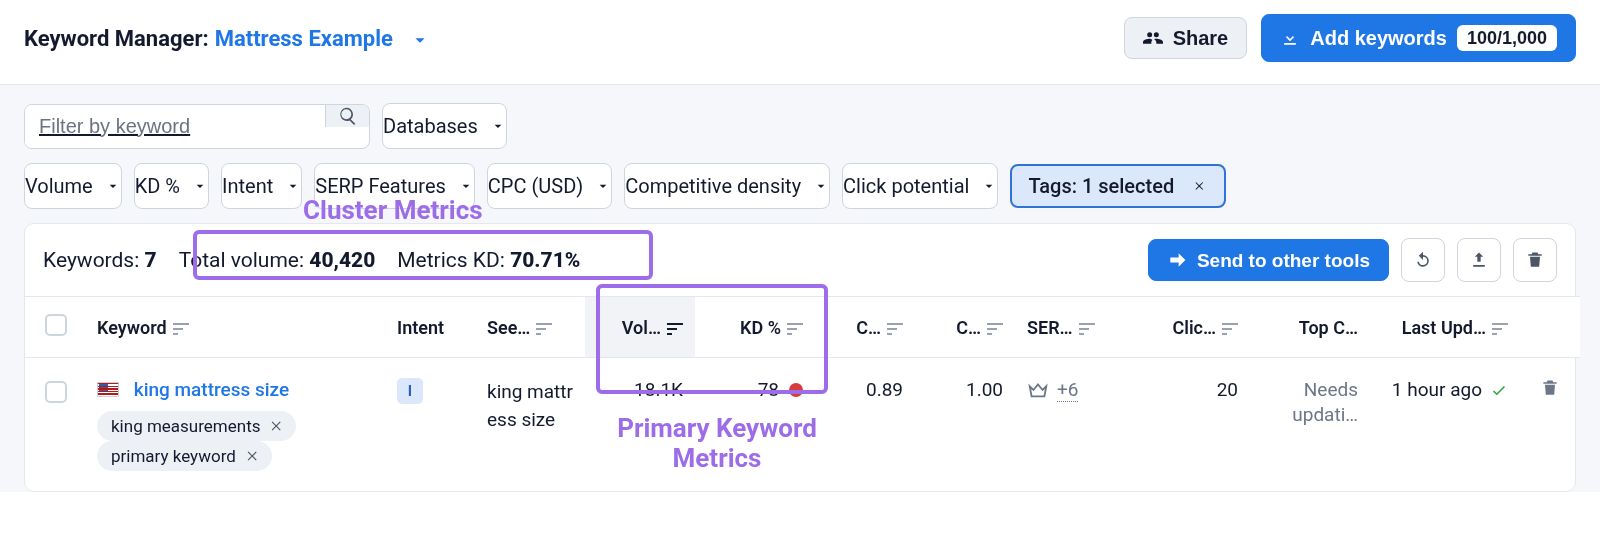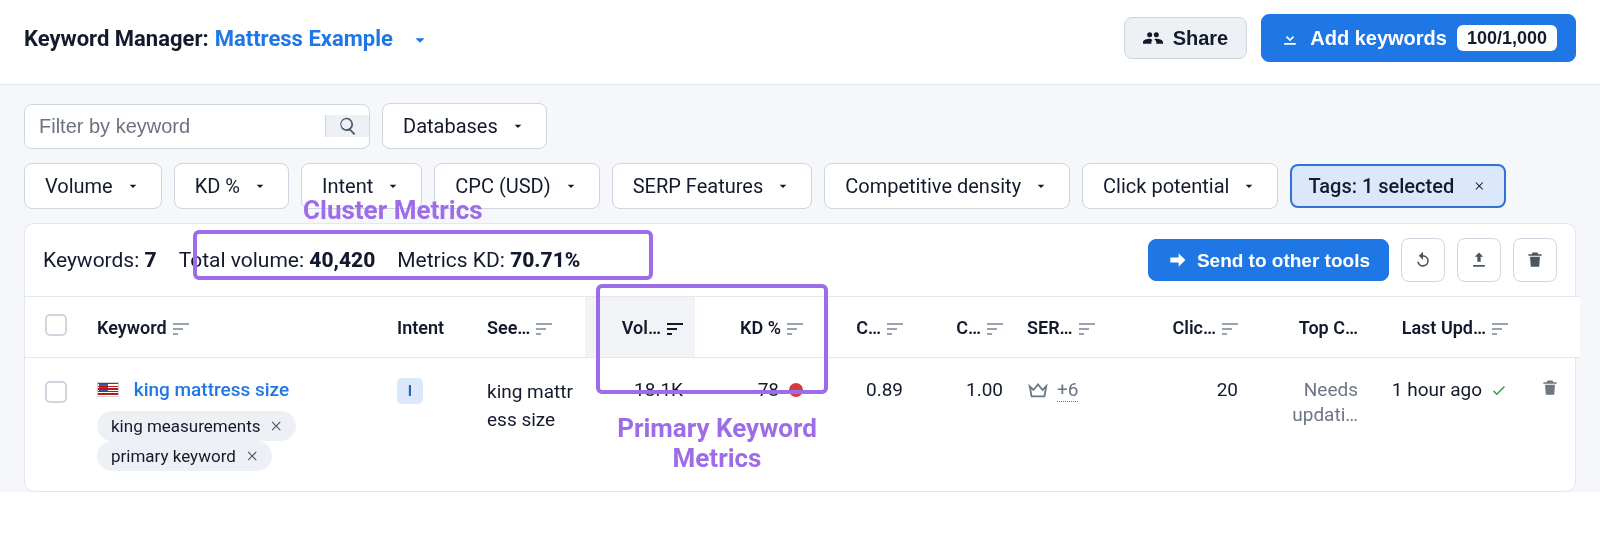--- a/index.html
+++ b/index.html
@@ -45,34 +45,34 @@
   }
   .btn.ghost{background:var(--chip-bg);}
   .btn.primary{background:var(--blue);border-color:var(--blue);color:#fff;}
   .btn.primary .pill{background:#fff;color:var(--text);font-weight:700;border-radius:6px;padding:4px 10px;font-size:18px;}
   .btn svg{width:20px;height:20px;}
 
   
   .content{padding:18px 24px 0 24px;background:var(--bg);}
   .filters-row{display:flex;align-items:center;gap:12px;flex-wrap:wrap;margin-bottom:14px;}
   .searchgrp{
-    display:flex;align-items:center;border:1px solid var(--border);border-radius:8px;overflow:hidden;background:#fff;
+    display:flex;align-items:flex-start;border:1px solid var(--border);border-radius:8px;overflow:hidden;background:#fff;text-decoration:underline;
   }
   .searchgrp input{
     border:none;outline:none;padding:10px 14px;font-size:20px;min-width:300px;color:var(--text);
   }
   .searchgrp input::placeholder{color:var(--muted);}
   .searchgrp .sbtn{
     border:none;border-left:1px solid var(--border);background:var(--chip-bg);
     width:44px;display:flex;align-items:center;justify-content:center;cursor:pointer;
   }
   .sel{
     display:inline-flex;align-items:center;gap:12px;
     border:1px solid var(--border);background:#fff;border-radius:8px;
-    padding:10px 20px;font-size:20px;cursor:pointer;color:var(--text);
+    padding:10px 0;font-size:20px;cursor:pointer;color:var(--text);
   }
   .sel svg,.tag-sel svg{width:16px;height:16px;}
   .tag-sel{
     display:inline-flex;align-items:center;gap:14px;
     border:2px solid var(--tag-active-border);background:var(--tag-active-bg);border-radius:8px;
     padding:8px 12px 8px 16px;font-size:20px;cursor:pointer;color:var(--text);font-weight:500;
   }
   .tag-sel .xbtn{
     border:none;background:transparent;width:24px;height:24px;display:flex;align-items:center;justify-content:center;cursor:pointer;
   }
@@ -207,27 +207,27 @@
           <path fill="currentColor" d="M7 10l5 5 5-5z"></path>
         </svg>
       </div>
     <div class="sel">
         <span>Intent</span>
         <svg viewBox="0 0 24 24">
           <path fill="currentColor" d="M7 10l5 5 5-5z"></path>
         </svg>
       </div>
     <div class="sel">
+        <span>SERP Features</span>
+        <svg viewBox="0 0 24 24">
+          <path fill="currentColor" d="M7 10l5 5 5-5z"></path>
+        </svg>
+      </div>
+    <div class="sel">
         <span>CPC (USD)</span>
-        <svg viewBox="0 0 24 24">
-          <path fill="currentColor" d="M7 10l5 5 5-5z"></path>
-        </svg>
-      </div>
-    <div class="sel">
-        <span>SERP Features</span>
         <svg viewBox="0 0 24 24">
           <path fill="currentColor" d="M7 10l5 5 5-5z"></path>
         </svg>
       </div>
     <div class="sel">
         <span>Competitive density</span>
         <svg viewBox="0 0 24 24">
           <path fill="currentColor" d="M7 10l5 5 5-5z"></path>
         </svg>
       </div>

